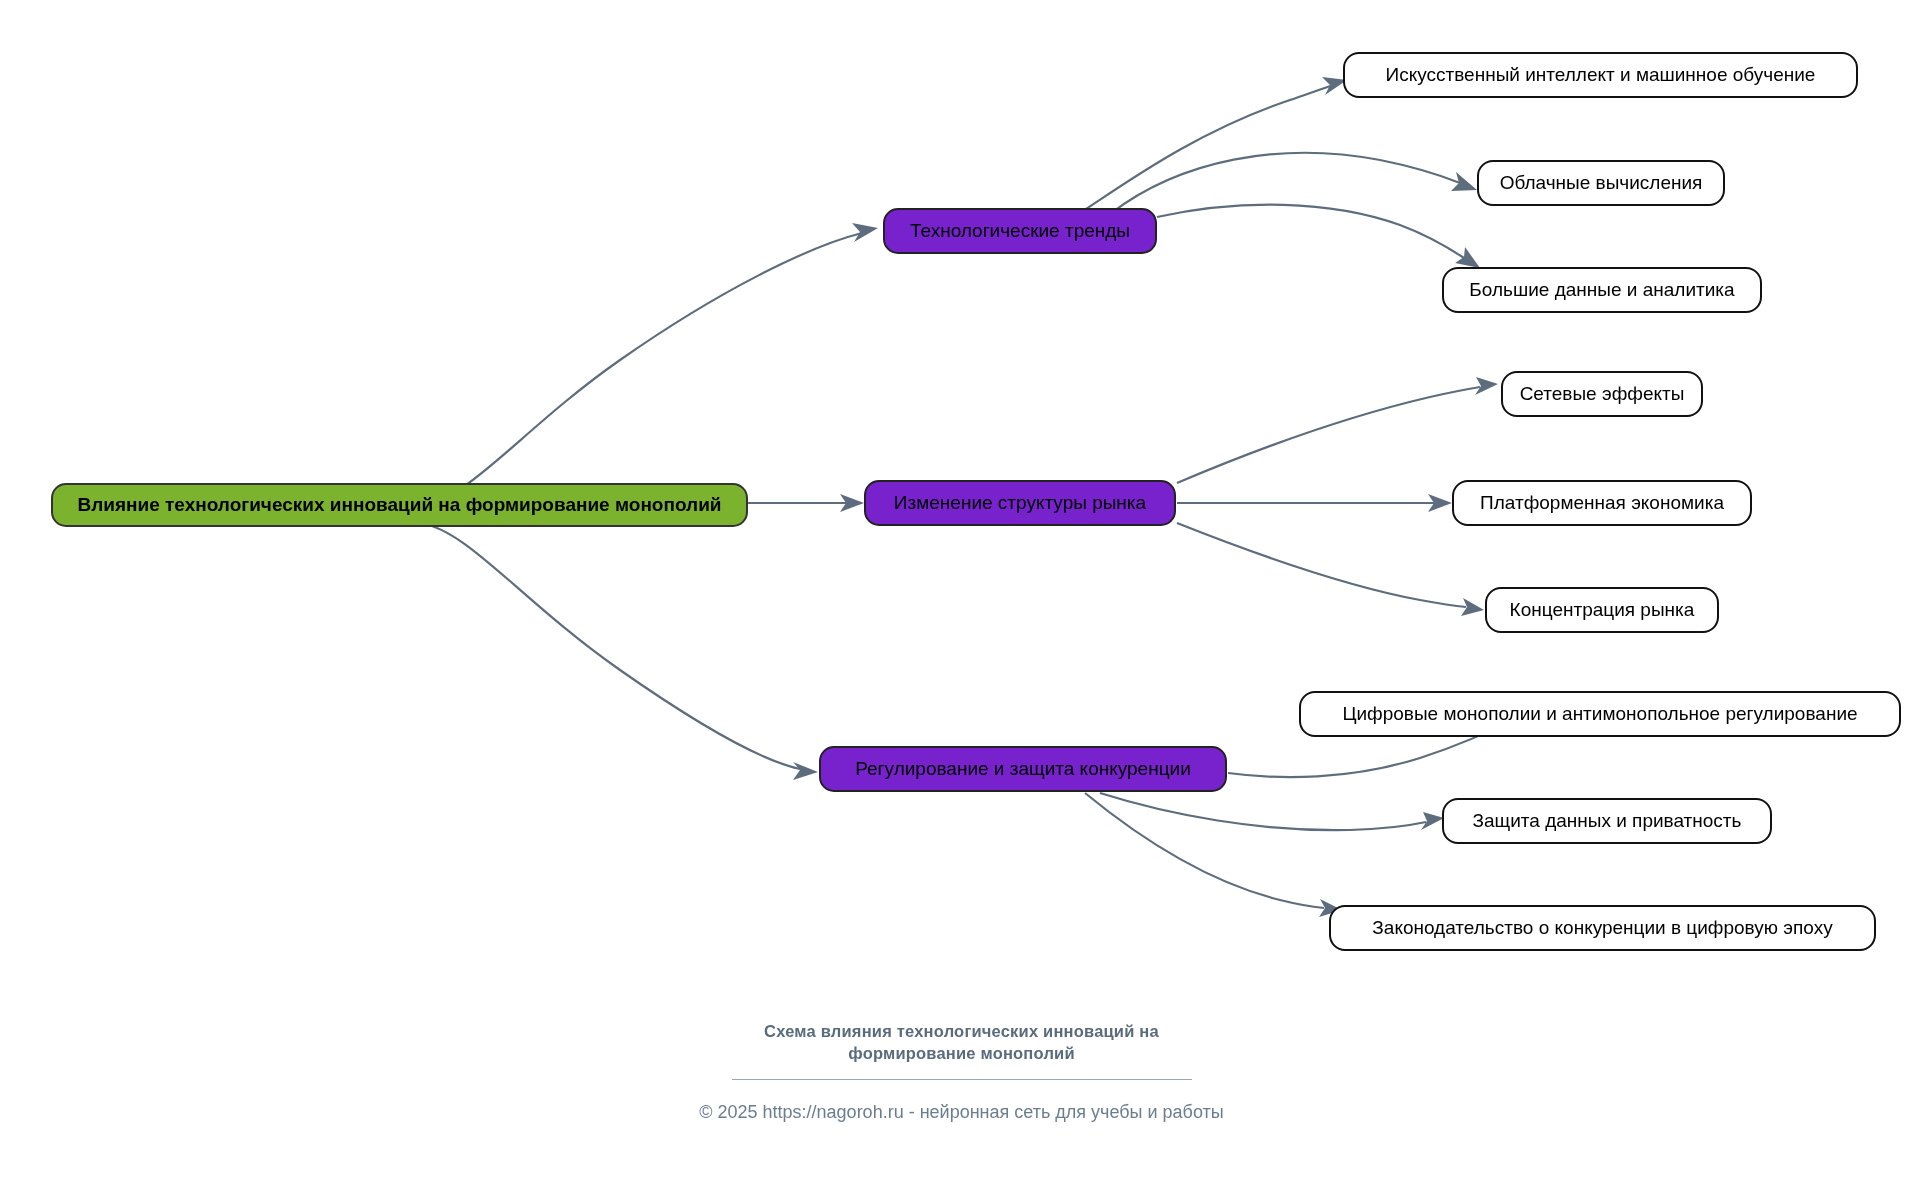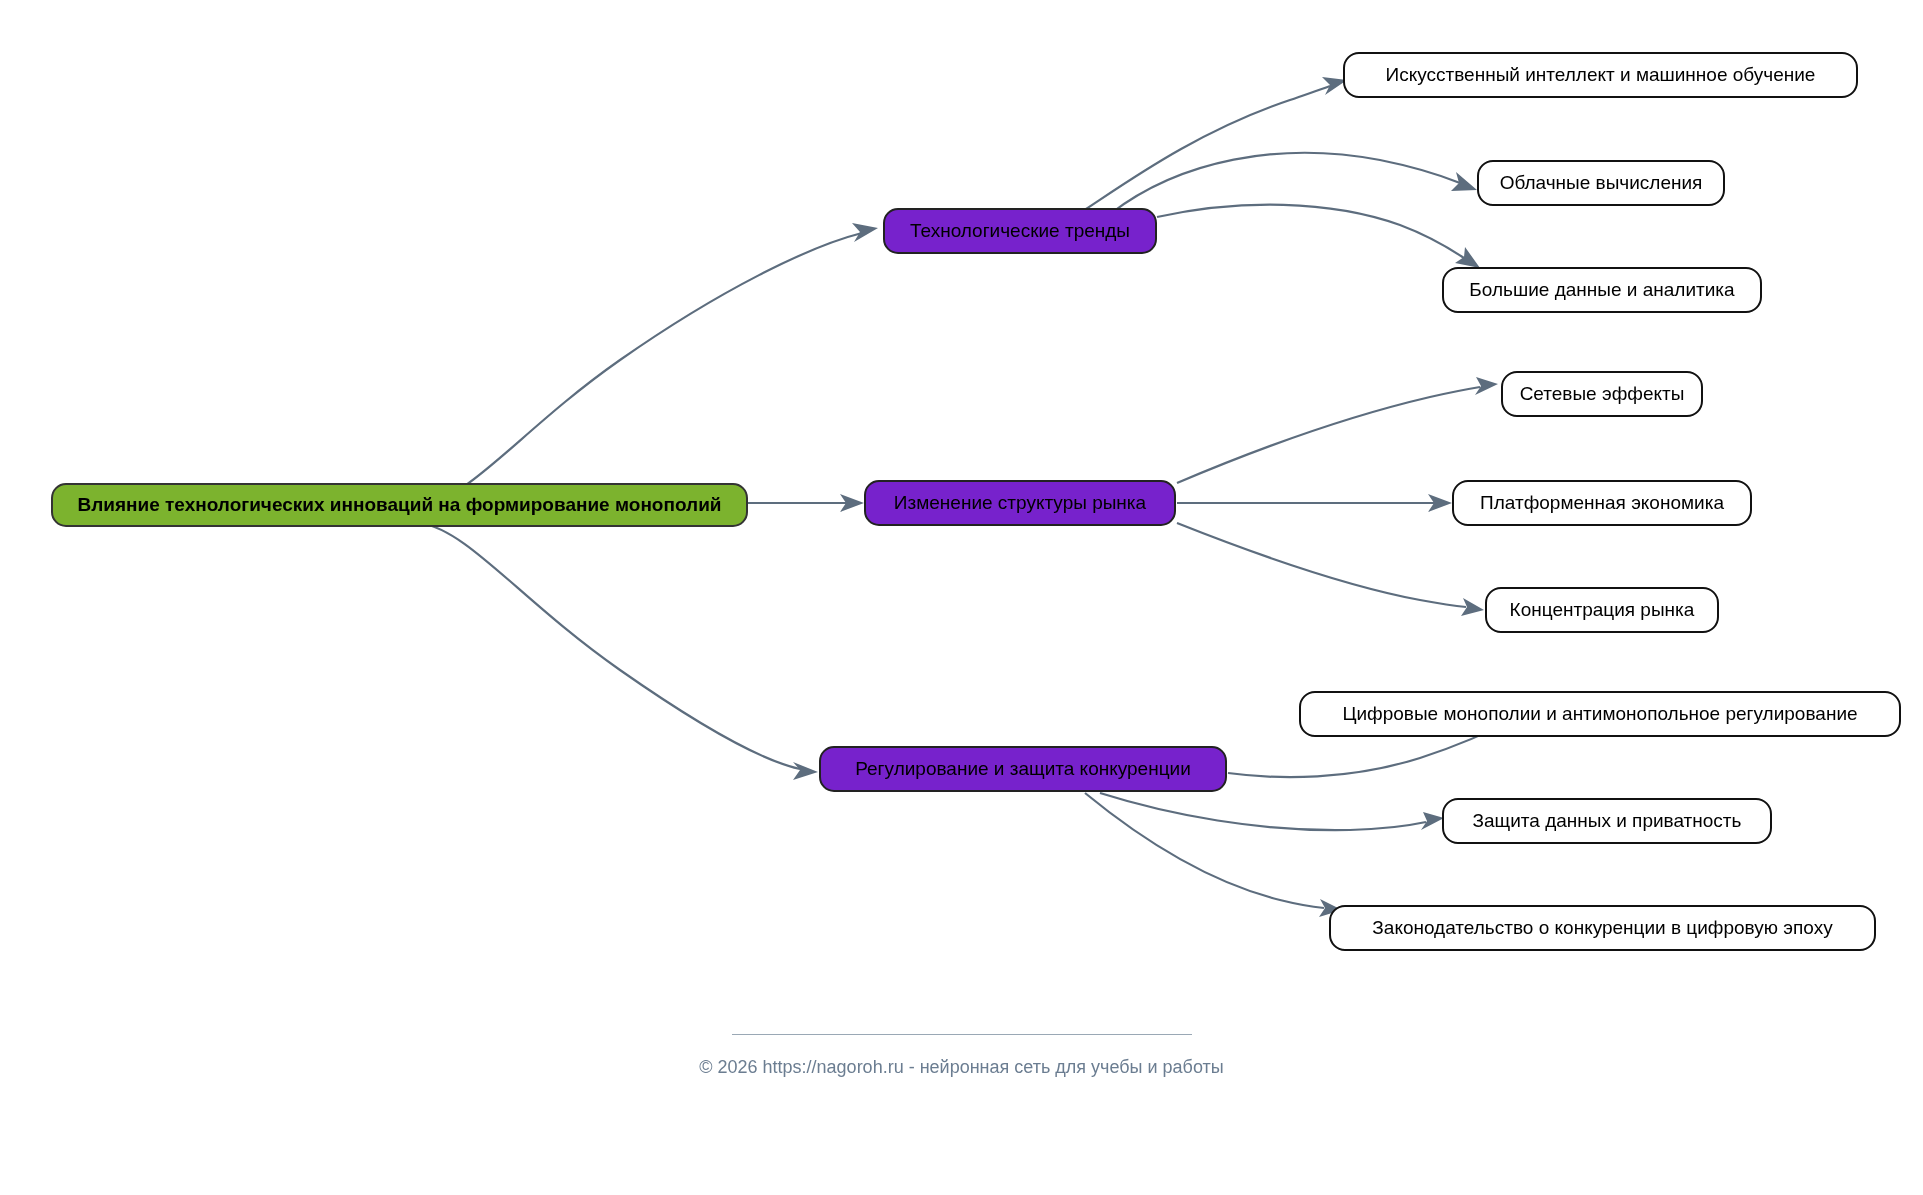--- a/index.html
+++ b/index.html
@@ -224,17 +224,19 @@
       </g>
       <g>
         <rect class="node-box leaf" x="1330" y="906" width="545" height="44" rx="15" ry="15"></rect>
         <text class="node-label leaf-label" x="1602.5" y="929">Законодательство о конкуренции в цифровую эпоху</text>
       </g>
 
     </g>
   </svg>
 
   <div class="footer-wrap">
+    <div class="footer-title">Схема влияния технологических инноваций на
+формирование монополий</div>
     <div class="footer-rule"></div>
-    <div class="footer-credit">© 2026 https://nagoroh.ru - нейронная сеть для учебы и работы</div>
+    <div class="footer-credit">© 2025 https://nagoroh.ru - нейронная сеть для учебы и работы</div>
   </div>
 
 </div>
 
 </body></html>

